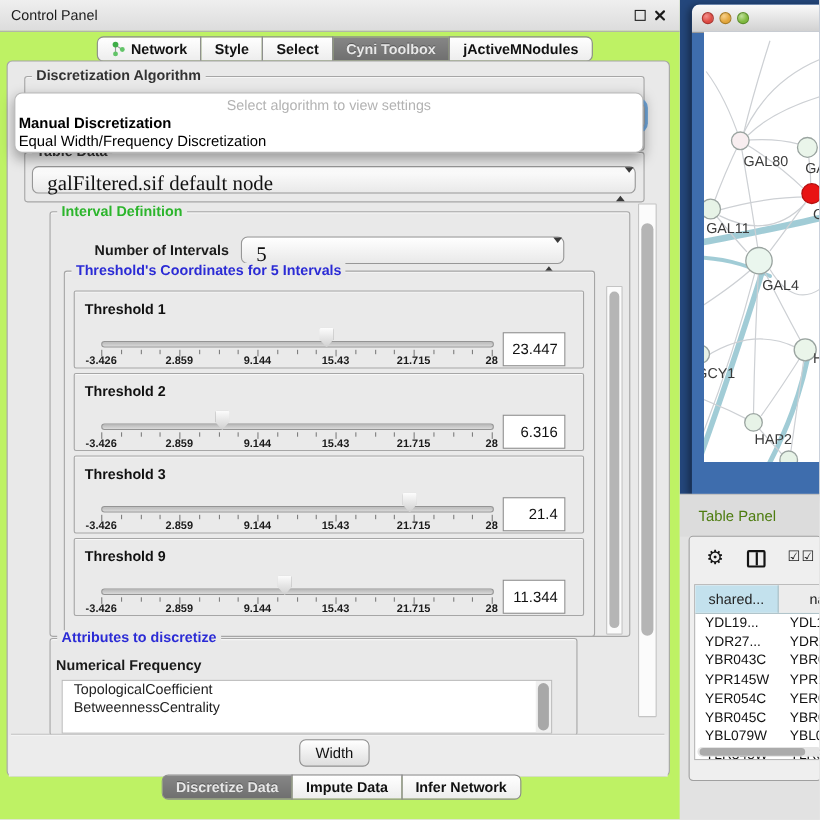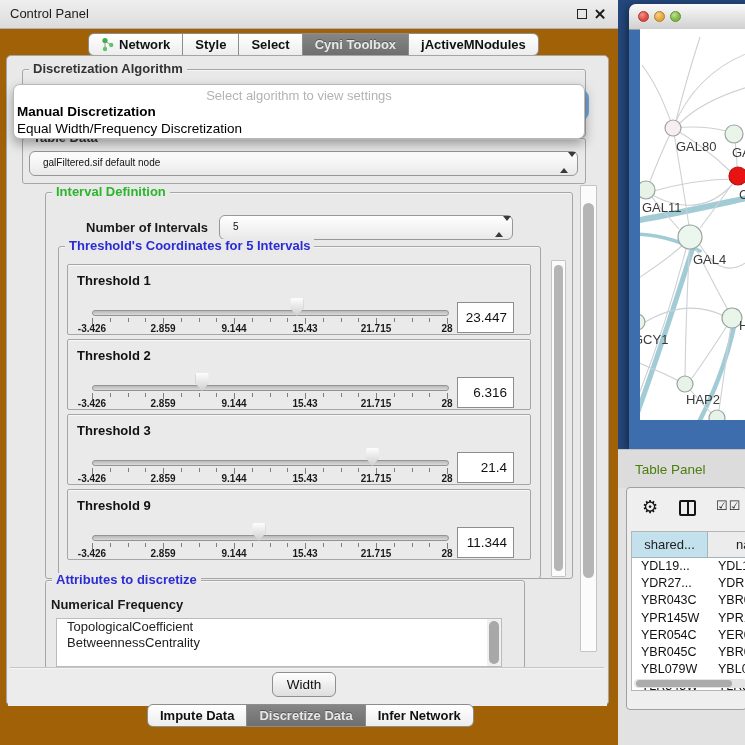--- a/index.html
+++ b/index.html
@@ -1,19 +1,19 @@
 <!DOCTYPE html>
 <html><head>
 <meta charset="utf-8">
 <style>
   html,body{margin:0;padding:0;background:#e3e3e3;}
   #app{position:relative;width:745px;height:745px;overflow:hidden;
        font-family:"Liberation Sans",sans-serif;color:#1a1a1a;background:#e3e3e3;}
   
-  .cp{position:absolute;left:0;top:0;width:618px;height:745px;background:#a16207;}
+  .cp{position:absolute;left:0;top:0;width:618px;height:745px;background:#bef264;}
   .cp-titlebar{position:absolute;left:0;top:0;width:618px;height:28px;
     background:linear-gradient(#efefef,#dcdcdc);border-bottom:1px solid #b0b0b0;}
   .cp-title{position:absolute;left:10px;top:6px;font-size:13px;color:#1c1c1c;}
   .float-icon{position:absolute;left:577px;top:9px;width:8px;height:8px;border:1.5px solid #222;background:transparent;}
   .close-icon{position:absolute;left:594px;top:8px;width:12px;height:12px;}
   .close-icon::before,.close-icon::after{content:"";position:absolute;left:5px;top:0;width:2.4px;height:12px;background:#1b1b1b;border-radius:1px;}
   .close-icon::before{transform:rotate(45deg);} .close-icon::after{transform:rotate(-45deg);}
 
   .tabs-row{position:absolute;display:flex;height:23px;}
   .top-tabs{left:88px;top:33px;} .bottom-tabs{left:147px;top:704px;}
@@ -26,21 +26,21 @@
 
   .main-panel{position:absolute;left:6px;top:55px;width:603px;height:651px;box-sizing:border-box;
     background:#e9e9e9;border:1px solid #a5a5a5;border-radius:5px;}
 
   .group{position:absolute;border:1px solid #a6a6a6;border-radius:3px;box-shadow:0 1px 0 #f6f6f6 inset;}
   .group-title{position:absolute;top:-8px;left:6px;background:#e9e9e9;padding:0 4px;
     font-size:13px;font-weight:bold;color:#333;line-height:14px;white-space:nowrap;}
   .group-title.green{color:#2cb52c;} .group-title.blue{color:#2b2bd5;}
 
   .combo{position:absolute;box-sizing:border-box;border:1px solid #979797;border-radius:6px;
-    background:linear-gradient(#ffffff,#e9e9e9);font-size:10px;color:#111;}
+    background:linear-gradient(#ffffff,#e9e9e9);font-size:19px;color:#111;font-family:Liberation Serif, serif;}
   .combo .combo-text{position:absolute;left:13px;top:5px;}
   .stepper{position:absolute;right:9px;top:5px;width:8px;}
   .stepper .up{width:0;height:0;border-left:4px solid transparent;border-right:4px solid transparent;border-bottom:5px solid #3a3a3a;margin-bottom:3px;}
   .stepper .dn{width:0;height:0;border-left:4px solid transparent;border-right:4px solid transparent;border-top:5px solid #3a3a3a;}
   .focus-ring{box-shadow:0 0 0 3px #6fa5d9;}
 
   .popup{position:absolute;left:6px;top:28px;width:570px;height:53px;background:#fff;
     border:1px solid #b8b8b8;border-radius:7px;box-shadow:0 5px 12px rgba(0,0,0,.35);z-index:6;}
   .popup-hint{position:absolute;left:0;right:0;top:3px;text-align:center;color:#b3b3b3;font-size:13px;}
   .popup-item1{position:absolute;left:3px;top:19px;font-size:13.5px;font-weight:bold;color:#000;}
@@ -336,25 +336,25 @@
       <div class="apply-strip"></div>
       <div class="separator"></div>
       <div class="apply-btn">Width</div>
 
       <div class="vscroll" style="left:573px;top:129px;width:17px;height:467px;">
         <div class="thumb" style="top:17px;height:375px;"></div>
       </div>
     </div>
 
     <div class="tabs-row bottom-tabs" id="bottom-tabs">
-        <div class="tab">
-          <span>Impute Data</span>
-        </div>
         <div class="tab selected">
           <span>Discretize Data</span>
+        </div>
+        <div class="tab">
+          <span>Impute Data</span>
         </div>
         <div class="tab">
           <span>Infer Network</span>
         </div>
       </div>
   </div>
 
   <div class="right">
     <div class="desk"></div>
 

